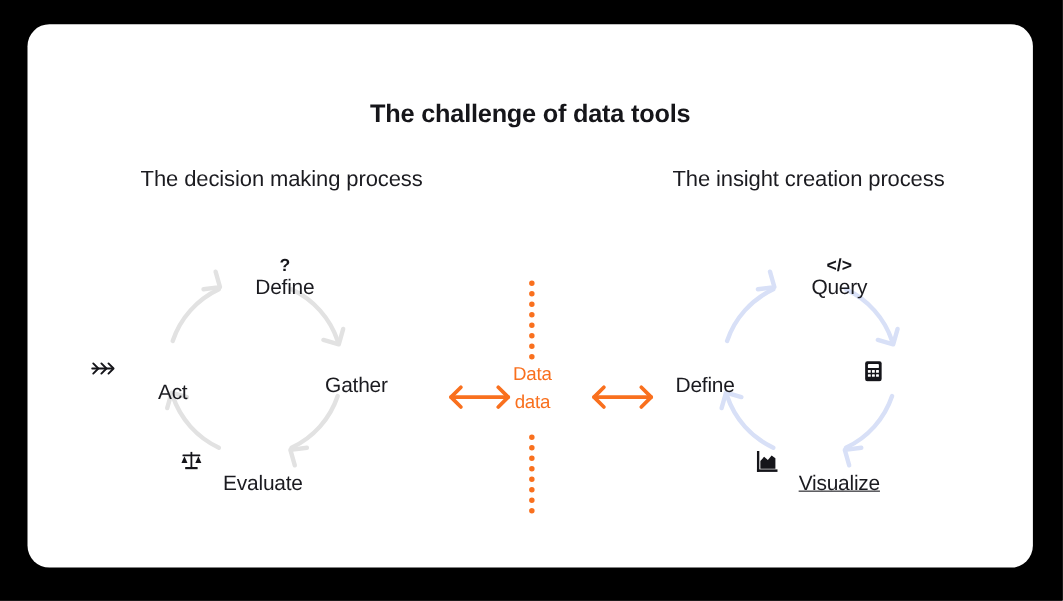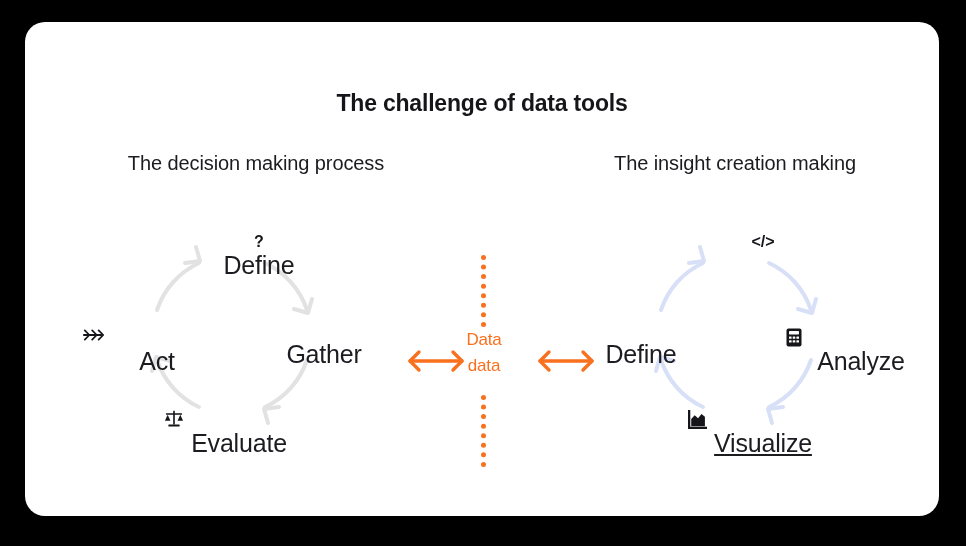--- a/index.html
+++ b/index.html
@@ -65,21 +65,21 @@
   .node .ico {
     display: block;
     font-size: 16px;
     line-height: 20px;
     height: 20px;
     color: #15151a;
     font-weight: bold;
   }
   .node .lbl {
     display: block;
-    font-size: 25px;
+    font-size: 19px;
     letter-spacing: -0.2px;
   }
   
   #node-define   { left: 102px; top: 22px; }
   #node-gather   { left: 167px; top: 131px; }
   #node-act      { left: 0px;   top: 118px; text-align: center; }
   #node-evaluate { left: 82px;  top: 200px; }
   
   #node-query     { left: 102px; top: 22px; }
   #node-analyze   { left: 200px; top: 118px; }
@@ -122,21 +122,21 @@
 </style>
 </head>
 <body>
 
 <div id="stage">
   <div id="card">
 
     <div id="title">The challenge of data tools</div>
 
     <div class="subtitle" id="subtitle-left">The decision making process</div>
-    <div class="subtitle" id="subtitle-right">The insight creation making</div>
+    <div class="subtitle" id="subtitle-right">The insight creation process</div>
 
     <div class="cycle" id="cycle-left">
       <svg width="300" height="250" viewBox="0 0 300 250">
         <g fill="none" stroke="#E2E2E2" stroke-width="4" stroke-linecap="round" stroke-linejoin="round">
 
           <path d="M 183 53 A 80 80 0 0 1 225 100"></path>
           <path d="M 212 99 L 226 103 L 230 89"></path>
 
           <path d="M 225 150 A 80 80 0 0 1 183 197"></path>
           <path d="M 197 197 L 182 199 L 186 213"></path>
@@ -197,38 +197,38 @@
           <path d="M 197 197 L 182 199 L 186 213"></path>
           <path d="M 117 197 A 80 80 0 0 1 75 150"></path>
           <path d="M 88 151 L 74 147 L 70 161"></path>
           <path d="M 75 100 A 80 80 0 0 1 117 53"></path>
           <path d="M 103 53 L 118 51 L 114 37"></path>
         </g>
       </svg>
 
       <div class="node" id="node-query">
         <span class="ico">&lt;/&gt;</span>
+        <span class="lbl">Query</span>
       </div>
 
       <div class="node" id="node-analyze">
         <span class="ico">
           <svg width="16" height="19" viewBox="0 0 16 19" style="vertical-align:-4px">
             <rect x="0.5" y="0.5" width="15" height="18" rx="2" fill="#15151a"></rect>
             <rect x="3" y="3" width="10" height="3.6" rx="0.8" fill="#ffffff"></rect>
             <g fill="#ffffff">
               <rect x="3" y="8.4" width="2.6" height="2.4" rx="0.5"></rect>
               <rect x="6.7" y="8.4" width="2.6" height="2.4" rx="0.5"></rect>
               <rect x="10.4" y="8.4" width="2.6" height="2.4" rx="0.5"></rect>
               <rect x="3" y="12.2" width="2.6" height="2.4" rx="0.5"></rect>
               <rect x="6.7" y="12.2" width="2.6" height="2.4" rx="0.5"></rect>
               <rect x="10.4" y="12.2" width="2.6" height="2.4" rx="0.5"></rect>
             </g>
           </svg>
         </span>
-        <span class="lbl">Analyze</span>
       </div>
 
       <div class="node" id="node-visualize">
         <span class="ico">
           <svg width="19" height="19" viewBox="0 0 20 20" style="vertical-align:-4px">
             <rect x="0" y="0" width="2.4" height="20" fill="#15151a"></rect>
             <rect x="0" y="17.6" width="20" height="2.4" fill="#15151a"></rect>
             <path d="M3.4 9.5 L7 5.5 L10.6 8.6 L14.2 4.2 L17.8 7 L17.8 17 L3.4 17 Z" fill="#15151a"></path>
           </svg>
         </span>

